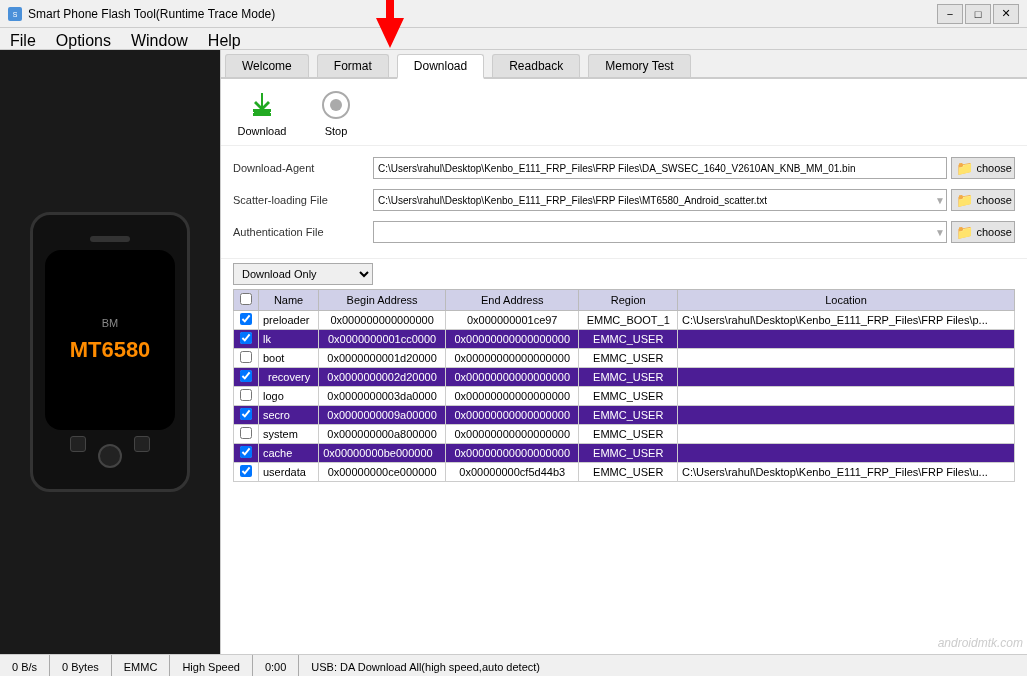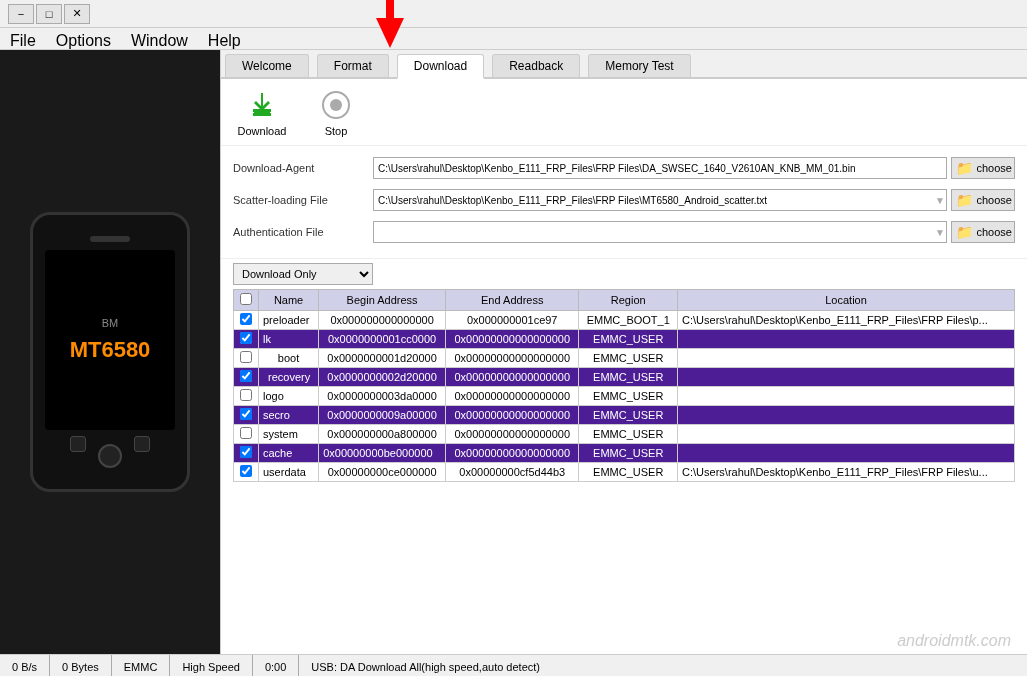--- a/index.html
+++ b/index.html
@@ -15,21 +15,21 @@
     
     .menu-bar { background: #f0f0f0; border-bottom: 1px solid #ccc; padding: 2px 0; display: flex; height: 22px; }
     .menu-item { padding: 2px 10px; font-size: 16px; cursor: pointer; }
 
     
     .main-layout { display: flex; height: calc(676px - 50px - 22px); }
 
     
     .phone-panel { width: 220px; background: #1a1a1a; display: flex; flex-direction: column; align-items: center; justify-content: center; flex-shrink: 0; }
     .phone-device { width: 160px; height: 280px; background: #111; border-radius: 20px; border: 3px solid #333; display: flex; flex-direction: column; align-items: center; justify-content: center; position: relative; }
-    .phone-screen { width: 130px; height: 180px; background: #000; border-radius: 4px; display: flex; align-items: center; justify-content: center; }
+    .phone-screen { width: 130px; height: 180px; background: #000; border-radius: 16px; display: flex; align-items: center; justify-content: center; }
     .phone-speaker { width: 40px; height: 6px; background: #333; border-radius: 3px; margin-bottom: 8px; }
     .phone-home { width: 24px; height: 24px; background: #222; border-radius: 50%; border: 2px solid #444; margin-top: 8px; }
     .phone-buttons { display: flex; gap: 12px; margin-top: 6px; }
     .phone-btn-small { width: 16px; height: 16px; background: #222; border-radius: 3px; border: 1px solid #444; }
 
     
     .content-panel { flex: 1; background: white; display: flex; flex-direction: column; border-left: 1px solid #ccc; }
 
     
     .tabs { display: flex; background: #f0f0f0; border-bottom: 2px solid #ccc; padding: 4px 4px 0; gap: 8px; position: relative; }
@@ -62,36 +62,45 @@
     .files-table th { background: #d0d0e8; border: 1px solid #bbb; padding: 3px 6px; text-align: center; font-weight: normal; position: sticky; top: 0; }
     .files-table td { border: 1px solid #ccc; padding: 2px 4px; text-align: center; }
     .files-table tr.highlight-green td { background: #4c1d95; color: white; }
     .files-table tr.highlight-green td.text-left { text-align: left; }
     .files-table td.text-left { text-align: left; }
     .files-table tr:not(.highlight-green) td { background: white; }
     .checkbox-cell { width: 20px; }
     input[type=checkbox] { width: 12px; height: 12px; cursor: pointer; }
 
     
-    .watermark { text-align: right; padding: 4px 16px; color: #ccc; font-size: 16px; font-style: italic; }
+    .watermark { text-align: right; padding: 4px 4px; color: #ccc; font-size: 12px; font-style: italic; }
 
     
     .status-bar { height: 24px; background: #f0f0f0; border-top: 1px solid #ccc; display: flex; align-items: center; }
     .status-item { padding: 0 12px; border-right: 1px solid #aaa; height: 100%; display: flex; align-items: center; font-size: 11px; }
     .status-item:last-child { flex: 1; border-right: none; }
 
     
     ::-webkit-scrollbar { width: 8px; }
     ::-webkit-scrollbar-track { background: #f0f0f0; }
     ::-webkit-scrollbar-thumb { background: #bbb; border-radius: 4px; }
   </style>
 </head>
 <body>
 
 <div class="title-bar">
+  <div class="title-bar-left">
+    <div class="title-bar-icon">
+      <svg width="10" height="10" viewBox="0 0 10 10">
+          <rect width="10" height="10" fill="#4a90d9" rx="1"></rect>
+          <text x="5" y="8" text-anchor="middle" fill="white" font-size="7" font-family="Arial">S</text>
+        </svg>
+    </div>
+    <span>Smart Phone Flash Tool(Runtime Trace Mode)</span>
+  </div>
   <div class="title-bar-controls">
     <button class="title-btn">−</button>
     <button class="title-btn">□</button>
     <button class="title-btn close">✕</button>
   </div>
 </div>
 
 <div class="menu-bar">
   <span class="menu-item">File</span>
   <span class="menu-item">Options</span>
@@ -228,21 +237,21 @@
             <tr class="highlight-green">
               <td class="checkbox-cell"><input type="checkbox" checked="" style=""></td>
               <td class="text-left" style="text-align: left;">lk</td>
               <td class="text-left" style="text-align: center;">0x0000000001cc0000</td>
               <td class="text-left" style="text-align: center;">0x00000000000000000</td>
               <td class="text-left" style="text-align: center;">EMMC_USER</td>
               <td class="text-left" style="text-align: left;"></td>
             </tr>
             <tr>
               <td class="checkbox-cell"><input type="checkbox" style=""></td>
-              <td class="text-left" style="text-align: center; border-radius: 8px;">boot</td>
+              <td class="text-left" style="text-align: left; border-radius: 8px;">boot</td>
               <td class="text-left" style="text-align: center;">0x0000000001d20000</td>
               <td class="text-left" style="text-align: center;">0x00000000000000000</td>
               <td class="text-left" style="text-align: center;">EMMC_USER</td>
               <td class="text-left" style="text-align: left;"></td>
             </tr>
             <tr class="highlight-green">
               <td class="checkbox-cell"><input type="checkbox" checked="" style=""></td>
               <td class="text-left" style="text-align: left; padding-left: 9px;">recovery</td>
               <td class="text-left" style="text-align: center;">0x0000000002d20000</td>
               <td class="text-left" style="text-align: center;">0x00000000000000000</td>

